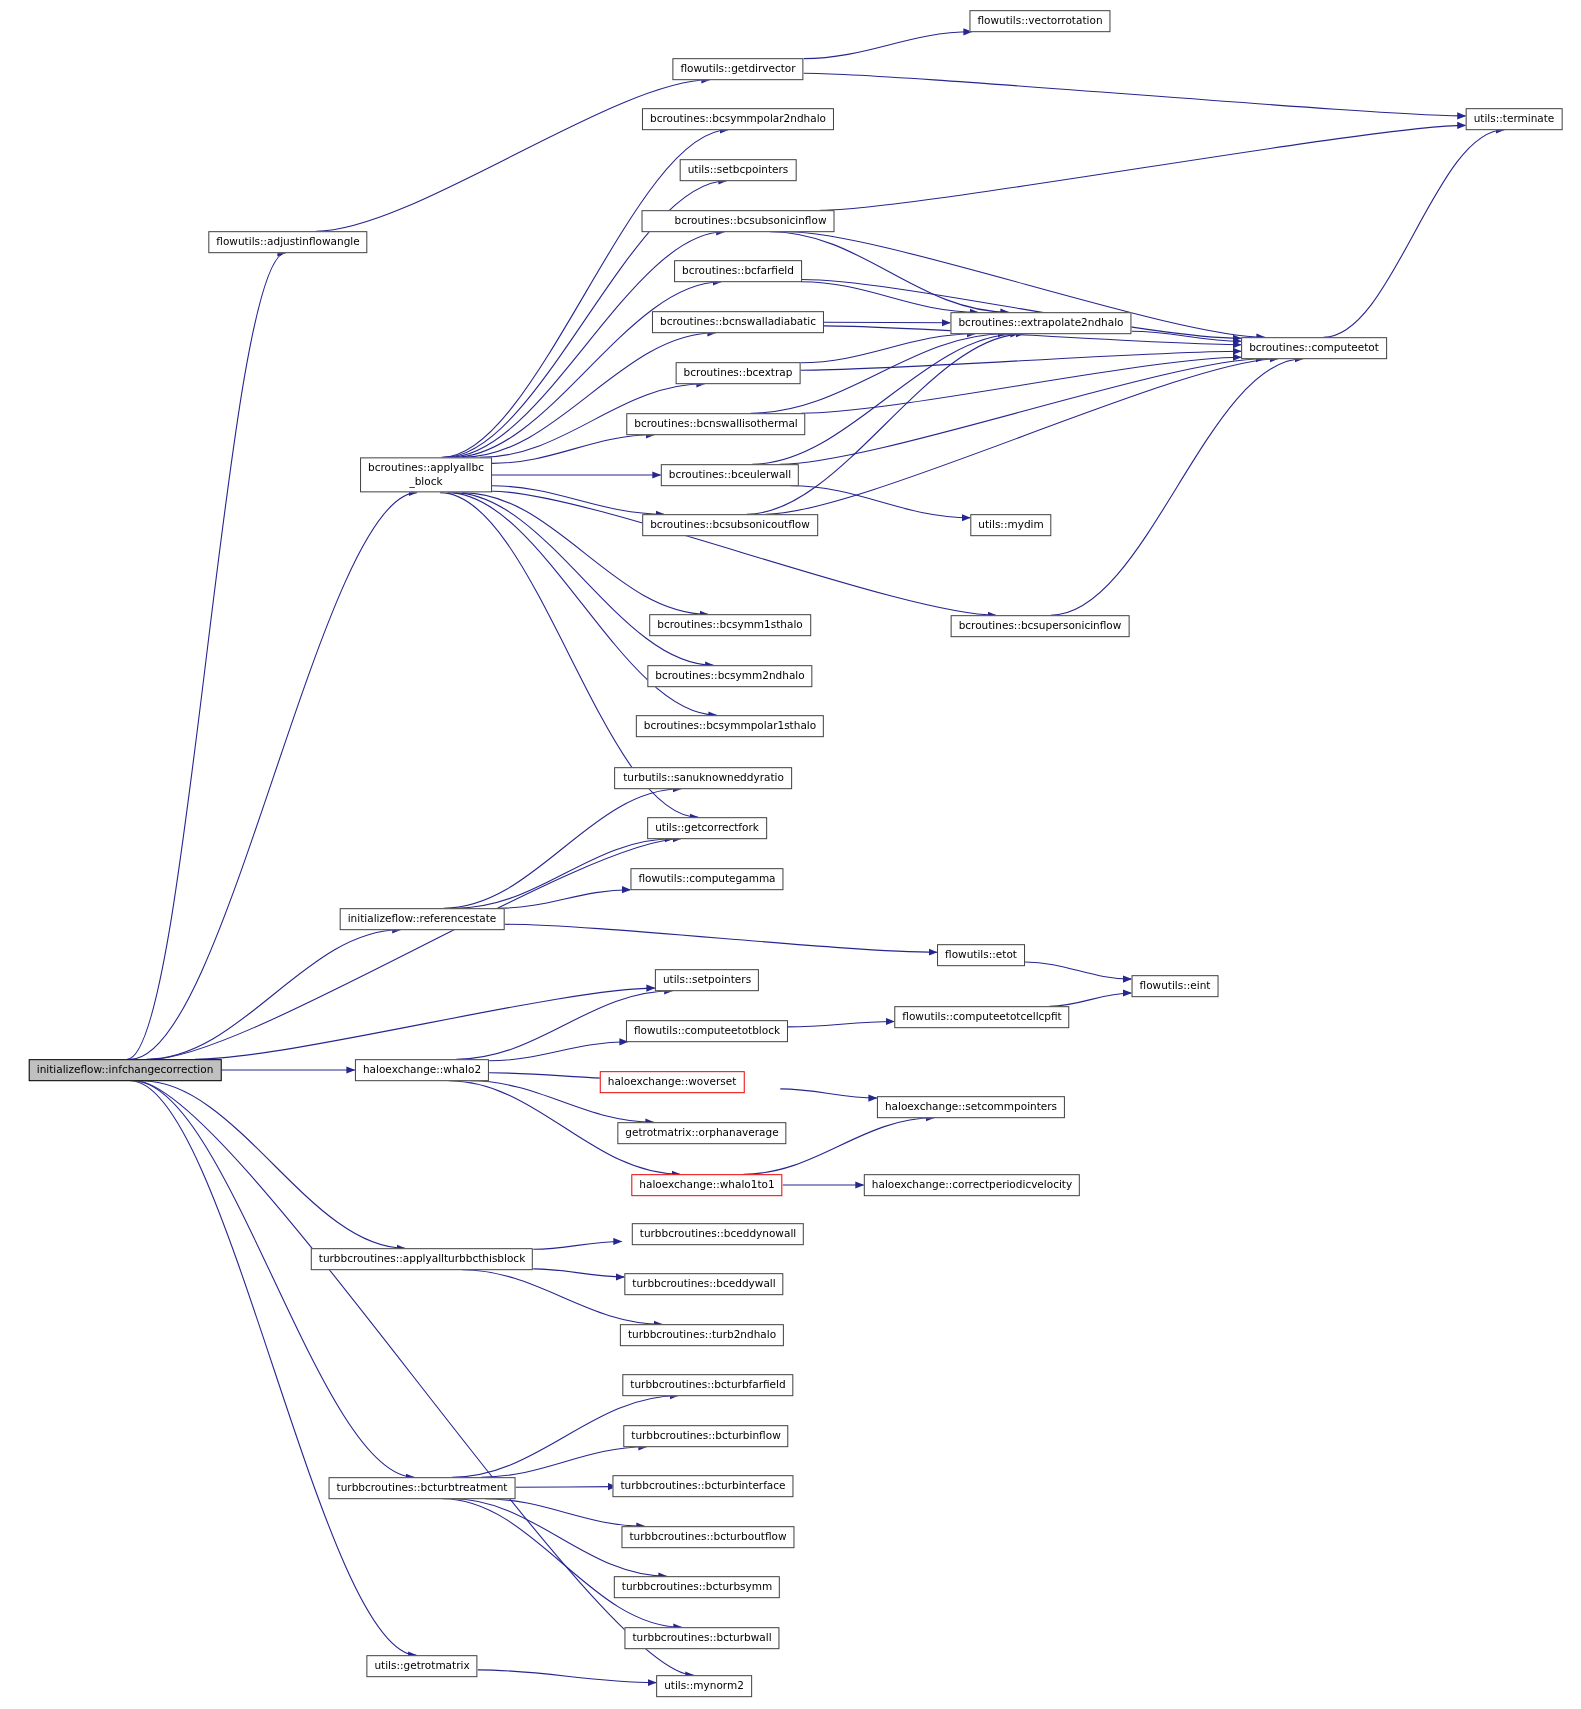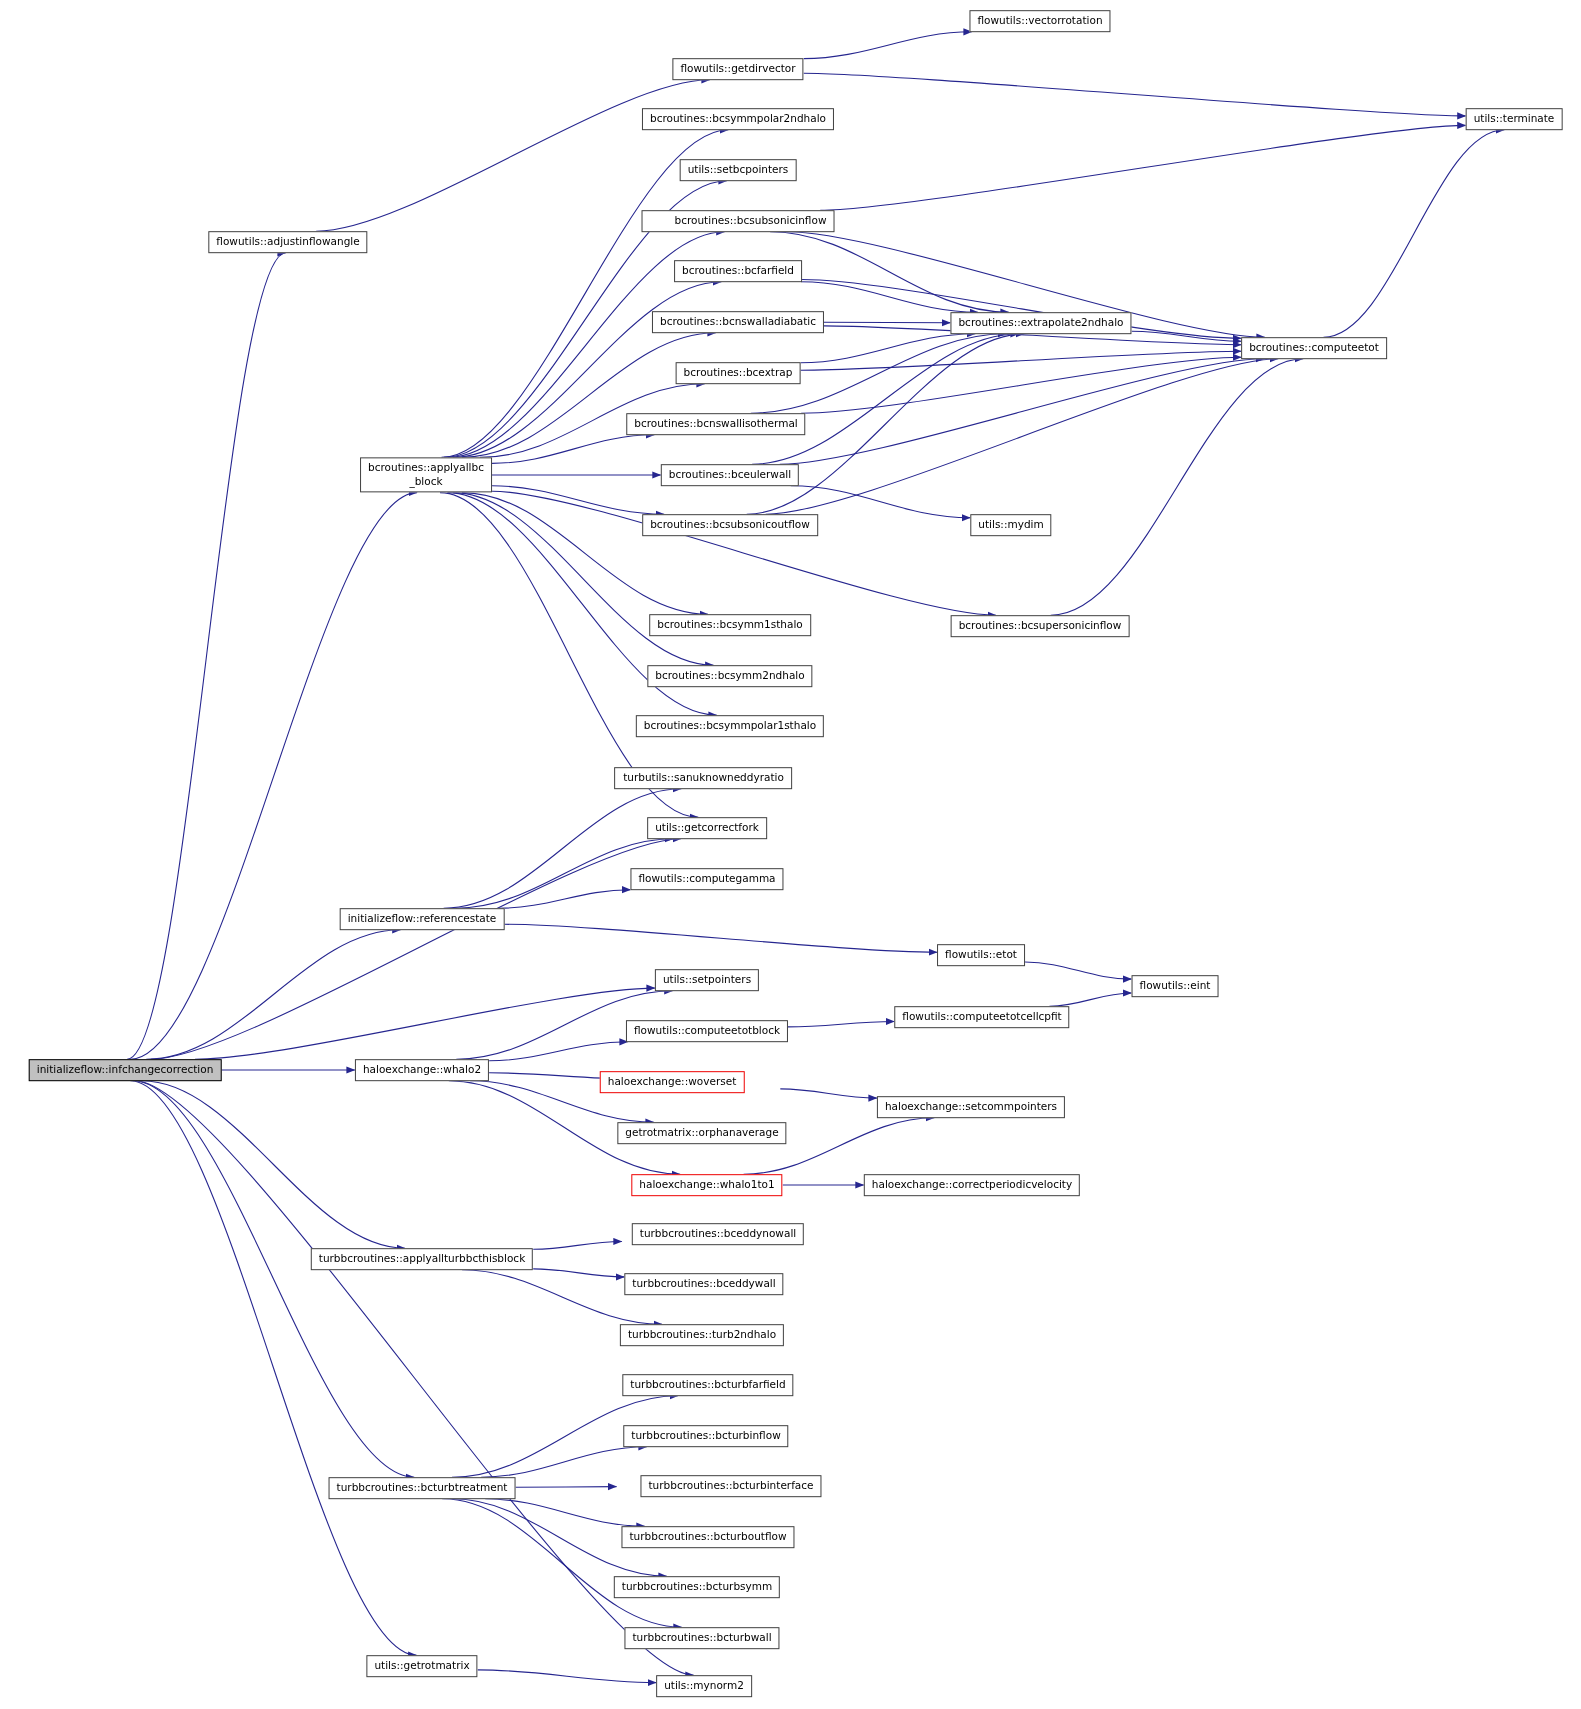--- a/index.html
+++ b/index.html
@@ -157,21 +157,21 @@
       <div class="node red" style="left: 672px; top: 1082px; border-color: rgb(238, 0, 0);">haloexchange::woverset</div>
       <div class="node" style="left: 971px; top: 1107px;">haloexchange::setcommpointers</div>
       <div class="node" style="left: 702px; top: 1133px;">getrotmatrix::orphanaverage</div>
       <div class="node red" style="left: 707px; top: 1185px; border-color: rgb(238, 0, 0);">haloexchange::whalo1to1</div>
       <div class="node" style="left: 972px; top: 1185px;">haloexchange::correctperiodicvelocity</div>
       <div class="node" style="left: 678px; top: 1234px; margin-left: 40px;">turbbcroutines::bceddynowall</div>
       <div class="node" style="left: 704px; top: 1284px;">turbbcroutines::bceddywall</div>
       <div class="node" style="left: 702px; top: 1335px;">turbbcroutines::turb2ndhalo</div>
       <div class="node" style="left: 708px; top: 1385px; text-align: right;">turbbcroutines::bcturbfarfield</div>
       <div class="node" style="left: 706px; top: 1436px;">turbbcroutines::bcturbinflow</div>
-      <div class="node" style="left: 731px; top: 1486px;">turbbcroutines::bcturbinterface</div>
+      <div class="node" style="left: 703px; top: 1486px;">turbbcroutines::bcturbinterface</div>
       <div class="node" style="left: 708px; top: 1537px;">turbbcroutines::bcturboutflow</div>
       <div class="node" style="left: 697px; top: 1587px;">turbbcroutines::bcturbsymm</div>
       <div class="node" style="left: 702px; top: 1638px;">turbbcroutines::bcturbwall</div>
       <div class="node" style="left: 704px; top: 1686px;">utils::mynorm2</div>
       <div class="node" style="left: 1041px; top: 323px;">bcroutines::extrapolate2ndhalo</div>
       <div class="node" style="left: 1314px; top: 348px;">bcroutines::computeetot</div>
       <div class="node" style="left: 1514px; top: 119px;">utils::terminate</div>
     </div>
 </div>
 

